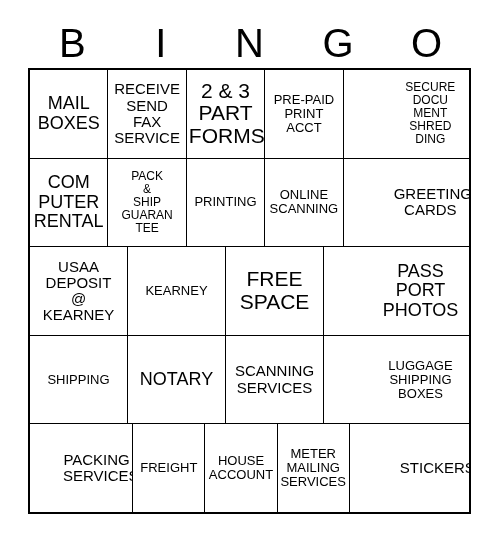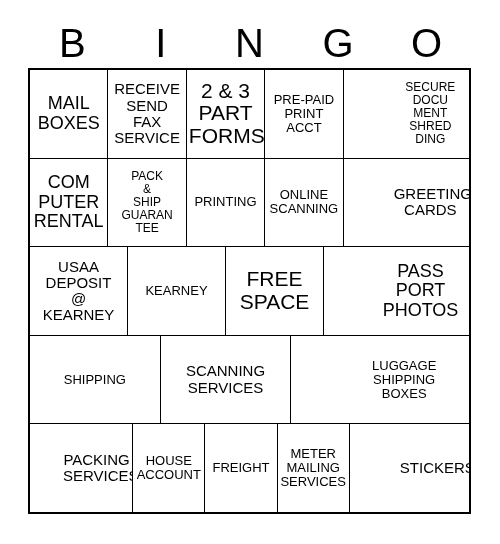--- a/index.html
+++ b/index.html
@@ -193,41 +193,44 @@
 PORT
 PHOTOS</span>
         </div>
     </div>
 
     <div class="grid-row">
       <div class="cell">
           <span class="cell-text fs-md">SHIPPING</span>
         </div>
       <div class="cell">
+          <span class="cell-text fs-lg">NOTARY</span>
+        </div>
+      <div class="cell">
           <span class="cell-text fs-sm">SCANNING
 SERVICES</span>
         </div>
       <div class="cell">
           <span class="cell-text fs-md">LUGGAGE
 SHIPPING
 BOXES</span>
         </div>
     </div>
 
     <div class="grid-row">
       <div class="cell">
           <span class="cell-text fs-sm">PACKING
 SERVICES</span>
         </div>
       <div class="cell">
+          <span class="cell-text fs-md">FREIGHT</span>
+        </div>
+      <div class="cell">
           <span class="cell-text fs-md">HOUSE
 ACCOUNT</span>
-        </div>
-      <div class="cell">
-          <span class="cell-text fs-md">FREIGHT</span>
         </div>
       <div class="cell">
           <span class="cell-text fs-md">METER
 MAILING
 SERVICES</span>
         </div>
       <div class="cell">
           <span class="cell-text fs-sm">STICKERS</span>
         </div>
     </div>

